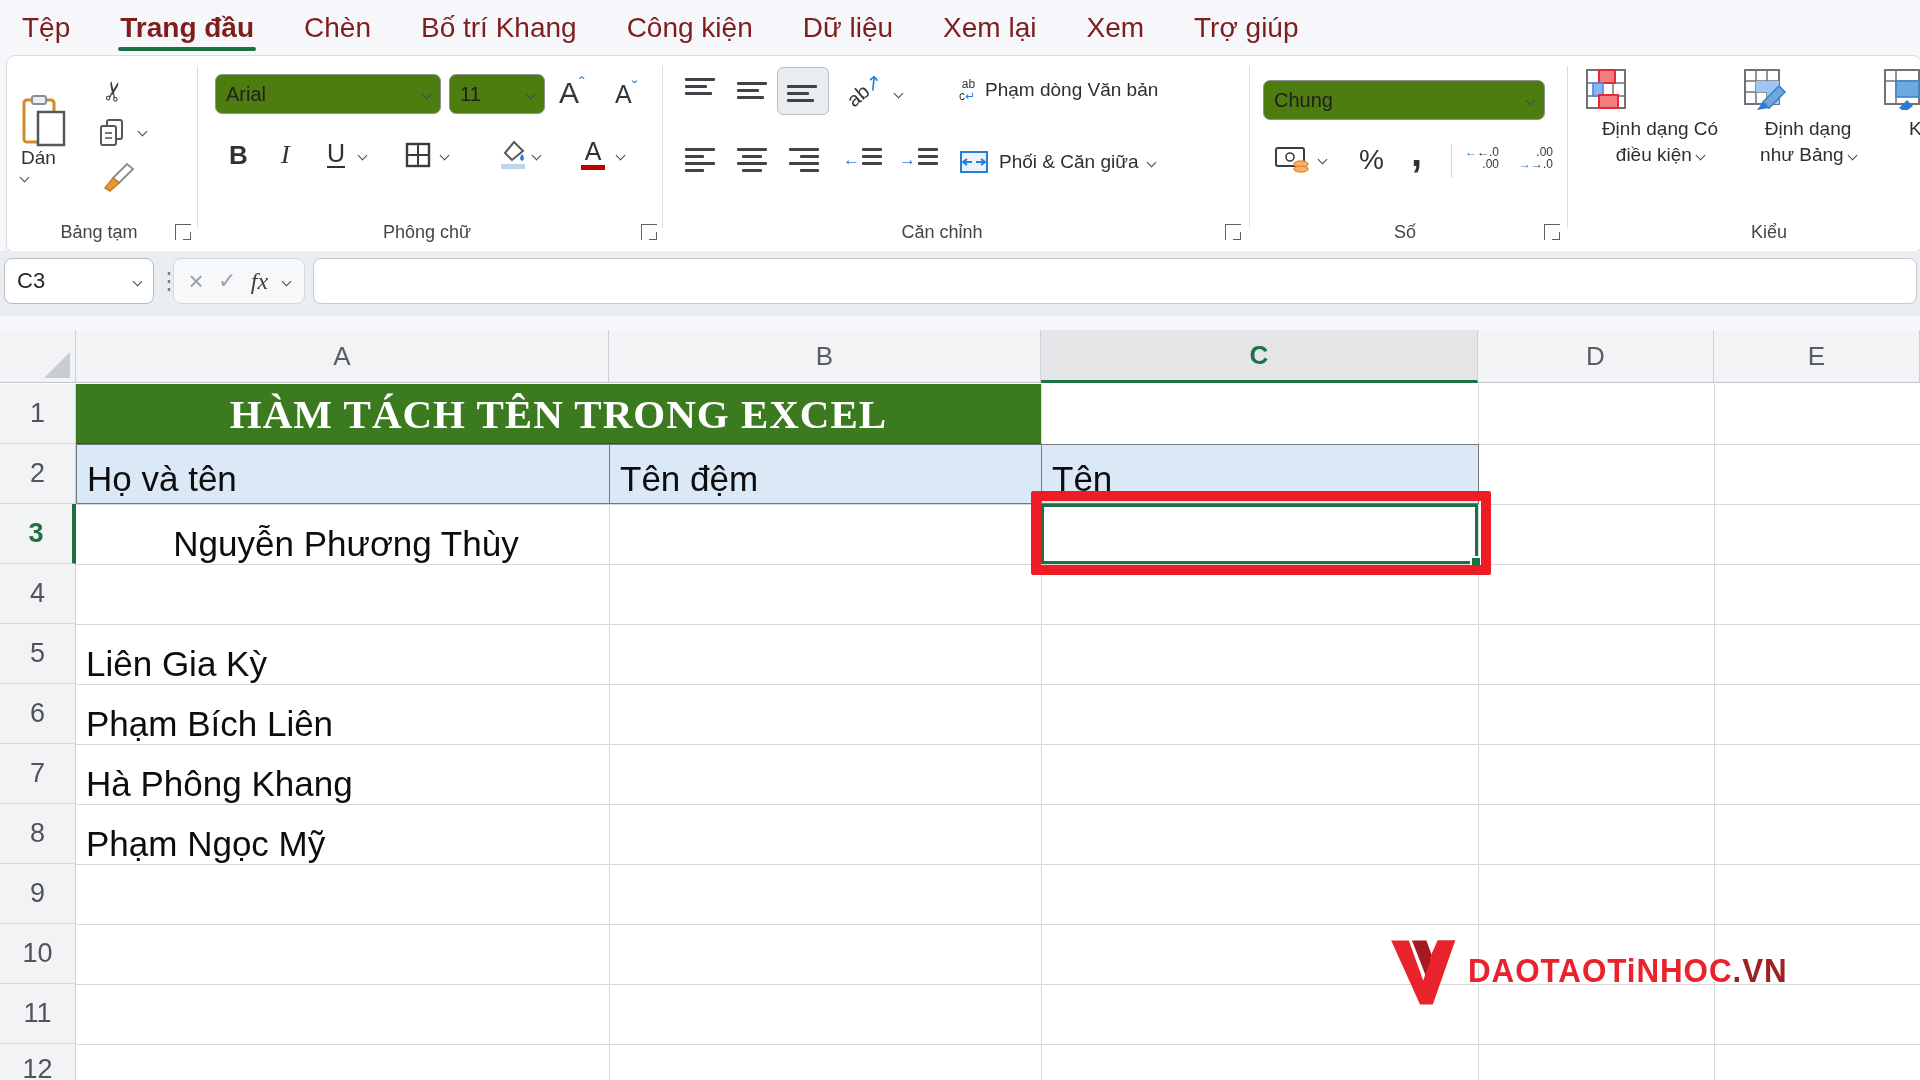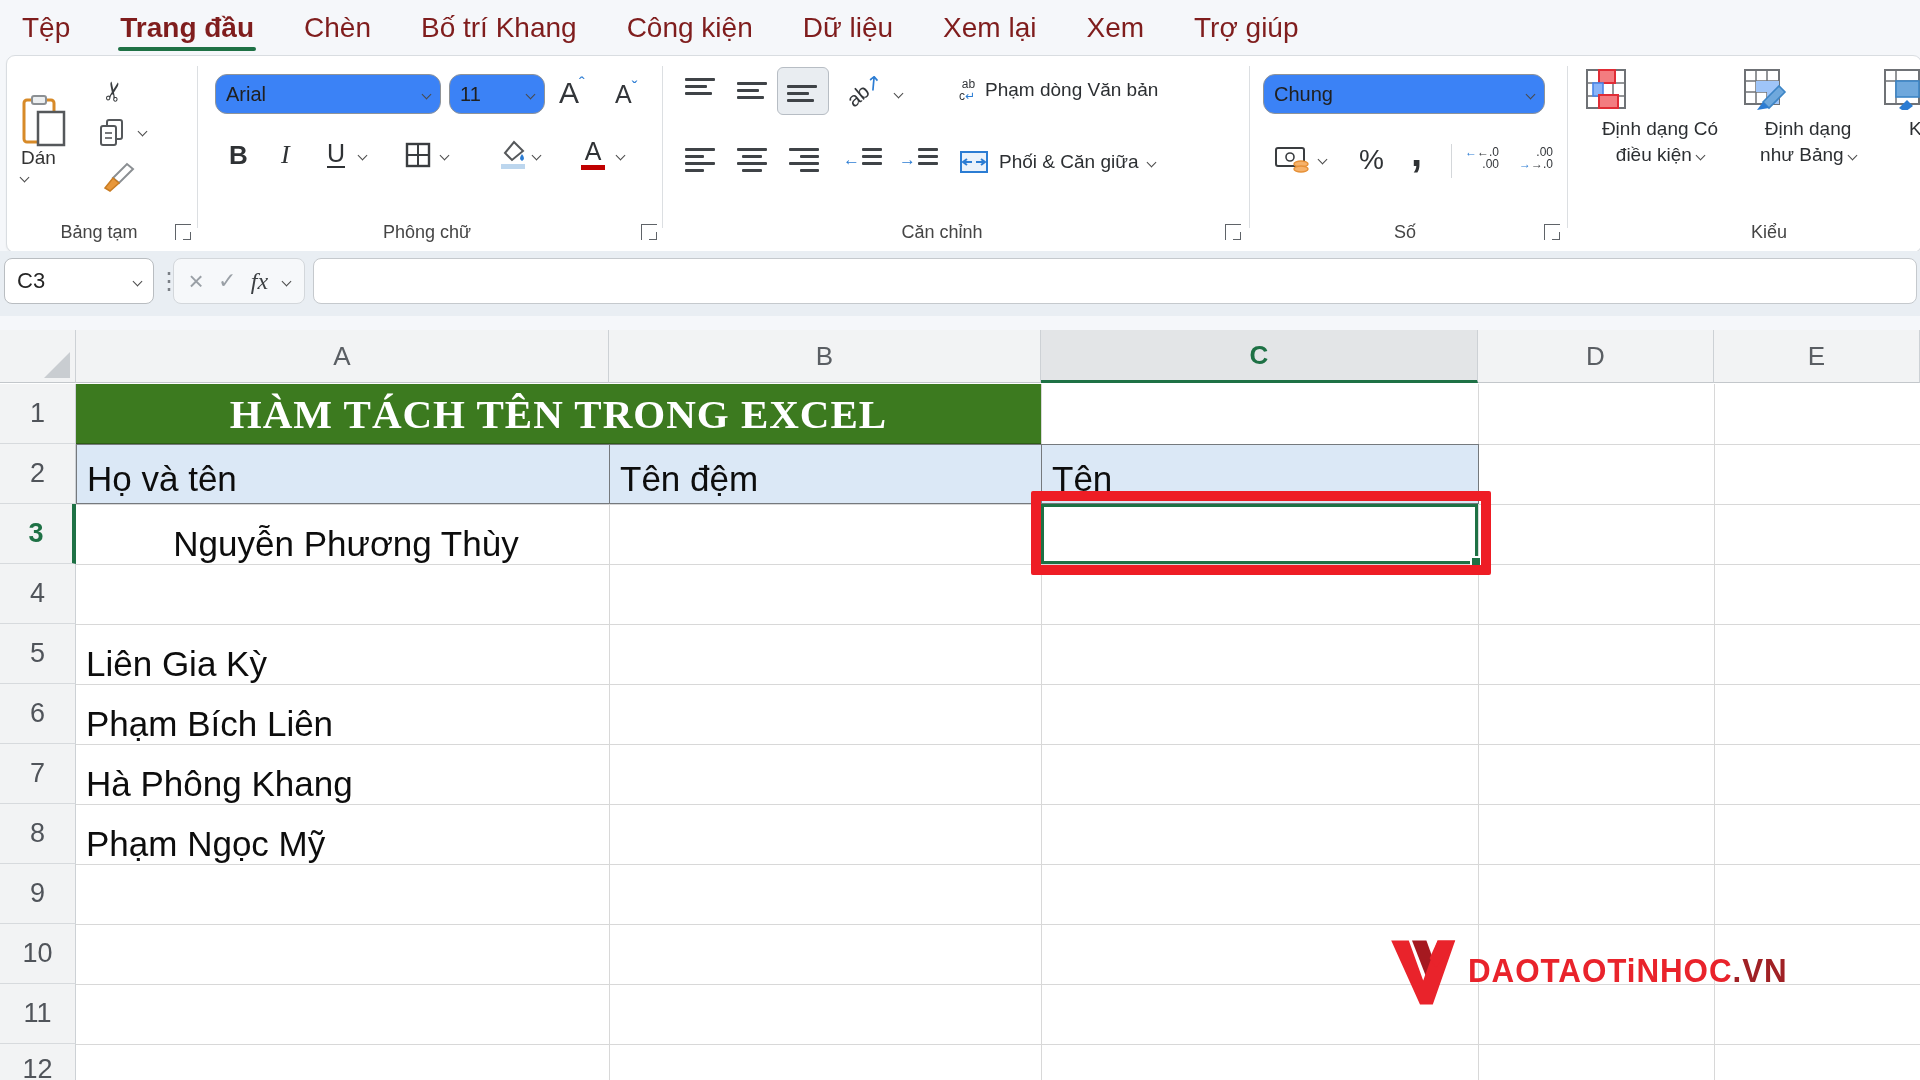--- a/index.html
+++ b/index.html
@@ -19,21 +19,21 @@
   .mtab .uline{position:absolute;left:0;right:0;bottom:4px;height:4px;border-radius:2px;background:#1e7145;}
 
   
   .ribbon{position:absolute;left:6px;top:55px;width:1914px;height:196px;background:#ffffff;border:1px solid #d9dde1;border-radius:9px;box-shadow:0 1px 2px rgba(0,0,0,.06);}
   .gsep{position:absolute;top:10px;height:162px;width:1px;background:#dcdfe2;}
   .glabel{position:absolute;top:166px;font-size:18px;color:#454545;transform:translateX(-50%);white-space:nowrap;}
   .dlg{position:absolute;top:168px;width:15px;height:15px;border-left:1.7px solid #5f6368;border-top:1.7px solid #5f6368;}
   .dlg::after{content:"";position:absolute;right:0px;bottom:0px;width:7px;height:7px;border-right:1.7px solid #5f6368;border-bottom:1.7px solid #5f6368;}
   .chv{display:inline-block;width:8px;height:8px;border-right:1.7px solid #4a4a4a;border-bottom:1.7px solid #4a4a4a;transform:rotate(45deg);vertical-align:middle;}
   .chv.s{width:6px;height:6px;}
-  .combo{position:absolute;height:40px;background:#3b82f6;border:1px solid #909498;border-radius:12px;display:flex;align-items:center;font-size:20px;color:#202020;padding:0 10px;justify-content:space-between;box-sizing:border-box;}
+  .combo{position:absolute;height:40px;background:#4d7c0f;border:1px solid #909498;border-radius:7px;display:flex;align-items:center;font-size:20px;color:#202020;padding:0 10px;justify-content:space-between;box-sizing:border-box;}
   .btncol{display:flex;flex-direction:column;justify-content:center;}
   .biglabel{font-size:19px;color:#333;}
 
   
   .ali{position:absolute;width:30px;height:24px;display:flex;flex-direction:column;gap:4px;}
   .ali i{display:block;height:3px;background:#3f4347;border-radius:1px;}
   .selbox{position:absolute;width:50px;height:46px;border:1px solid #b7bdc4;background:#e9edf1;border-radius:6px;}
   .two12{font-size:12px;line-height:12px;color:#33363a;text-align:right;white-space:pre;}
   .bluearrow{color:#2b7cd3;}
 
@@ -237,21 +237,21 @@
       <rect x="2" y="2" width="26" height="20" fill="#eaf2fb" stroke="#2b7cd3" stroke-width="2"></rect>
       <path d="M5 12 h8 M25 12 h-8 M8 9 l-4 3 4 3 M22 9 l4 3 -4 3" stroke="#2b7cd3" stroke-width="2" fill="none"></path>
     </svg>
     <span style="font-size:19px;color:#2c2f32;white-space:nowrap;">Phối &amp; Căn giữa</span>
     <span class="chv s"></span>
   </div>
   <div class="glabel" style="left:935px;">Căn chỉnh</div>
   <div class="dlg" style="left:1218px;"></div>
   <div class="gsep" style="left:1242px;"></div>
 
-  <div class="combo" style="left:1256px;top:18px;width:282px;">
+  <div class="combo" style="left:1256px;top:24px;width:282px;">
     <span>Chung</span>
     <span class="chv s"></span>
   </div>
   <div class="abs" style="left:1268px;top:90px;">
     <svg width="36" height="28" viewBox="0 0 36 28">
       <rect x="1" y="2" width="28" height="18" rx="2" fill="#fff" stroke="#3a3d40" stroke-width="2"></rect>
       <circle cx="15" cy="11" r="4" fill="none" stroke="#3a3d40" stroke-width="1.6"></circle>
       <ellipse cx="26" cy="18" rx="7" ry="3" fill="#f6b26b" stroke="#e69138" stroke-width="1.5"></ellipse>
       <ellipse cx="26" cy="23" rx="7" ry="3" fill="#f6b26b" stroke="#e69138" stroke-width="1.5"></ellipse>
     </svg>

